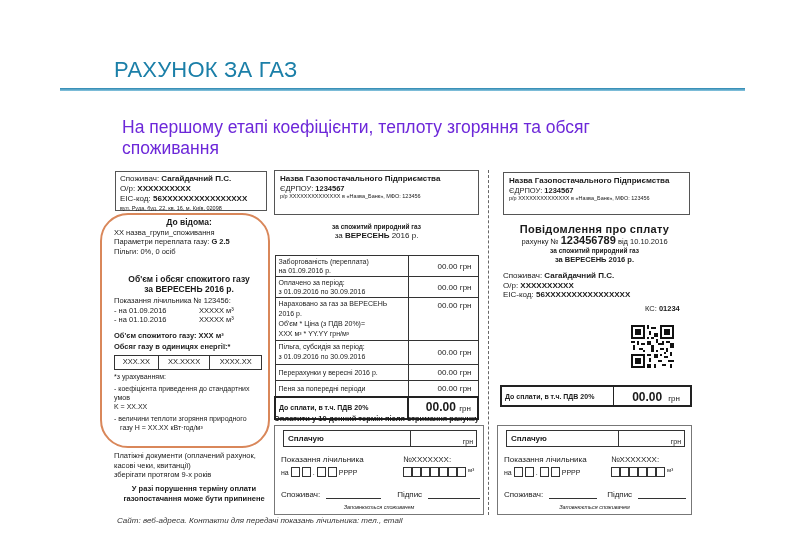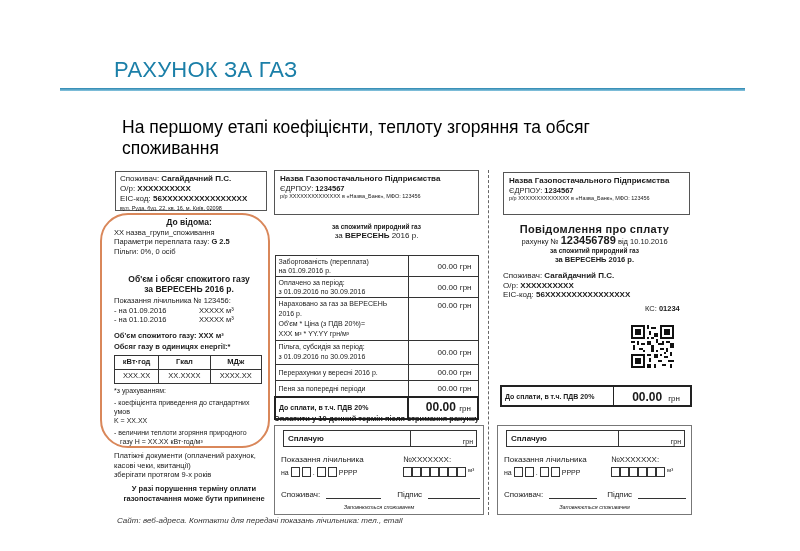--- a/index.html
+++ b/index.html
@@ -2,21 +2,21 @@
 <html><head>
   <meta charset="utf-8">
   <style>
     * { box-sizing: border-box; margin: 0; padding: 0; }
     html, body { width: 800px; height: 551px; background: #ffffff; overflow: hidden; }
     body { position: relative; font-family: "Liberation Sans", "DejaVu Sans", sans-serif; color: #1a1a1a; }
     .abs { position: absolute; }
 
     .doc-title { left: 114px; top: 57px; font-size: 22px; color: #1b7fa8; letter-spacing: 0.2px; }
     .title-rule { left: 60px; top: 88px; width: 685px; height: 3px; background: linear-gradient(#2a86b0, #8cc6df); }
-    .subtitle { left: 122px; top: 117px; font-size: 17.5px; line-height: 21px; color: #000000; width: 560px; }
+    .subtitle { left: 122px; top: 117px; font-size: 17.5px; line-height: 21px; color: #6d28d9; width: 560px; }
 
     .box { border: 1px solid #555; }
     .tiny { font-size: 5.5px; line-height: 7px; }
     .b { font-weight: bold; }
     .center { text-align: center; }
 
     
     .consumer-box { left: 115px; top: 171px; width: 152px; height: 40px; padding: 2px 4px; font-size: 8px; line-height: 10px; }
     .consumer-box .tiny { margin-top: 1px; }
     .info-oval { left: 100px; top: 213px; width: 170px; height: 235px; border: 2.5px solid #d9875a; border-radius: 28px; }
@@ -104,25 +104,20 @@
       <span>XXXXX м³</span>
     </div>
   <div style="display:flex;">
       <span style="width:85px;">- на 01.10.2016</span>
       <span>XXXXX м³</span>
     </div>
   <div style="margin-top:6px;"><span class="b">Об'єм спожитого газу:</span> <span class="b">XXX м³</span></div>
   <div class="b" style="margin-top:2px;">Обсяг газу в одиницях енергії:*</div>
   <table class="energy-table">
     <tbody>
-        <tr>
-      <td class="b">кВт·год</td>
-      <td class="b">Гкал</td>
-      <td class="b">МДж</td>
-    </tr>
     <tr>
       <td>XXX.XX</td>
       <td>XX.XXXX</td>
       <td>XXXX.XX</td>
     </tr>
   </tbody>
     </table>
   <div style="font-size:7px;line-height:9px;margin-top:2px;">*з урахуванням:</div>
   <div style="font-size:7px;line-height:9px;margin-top:3px;">- коефіцієнта приведення до стандартних умов</div>
   <div style="font-size:7px;line-height:9px;">K = XX.XX</div>

